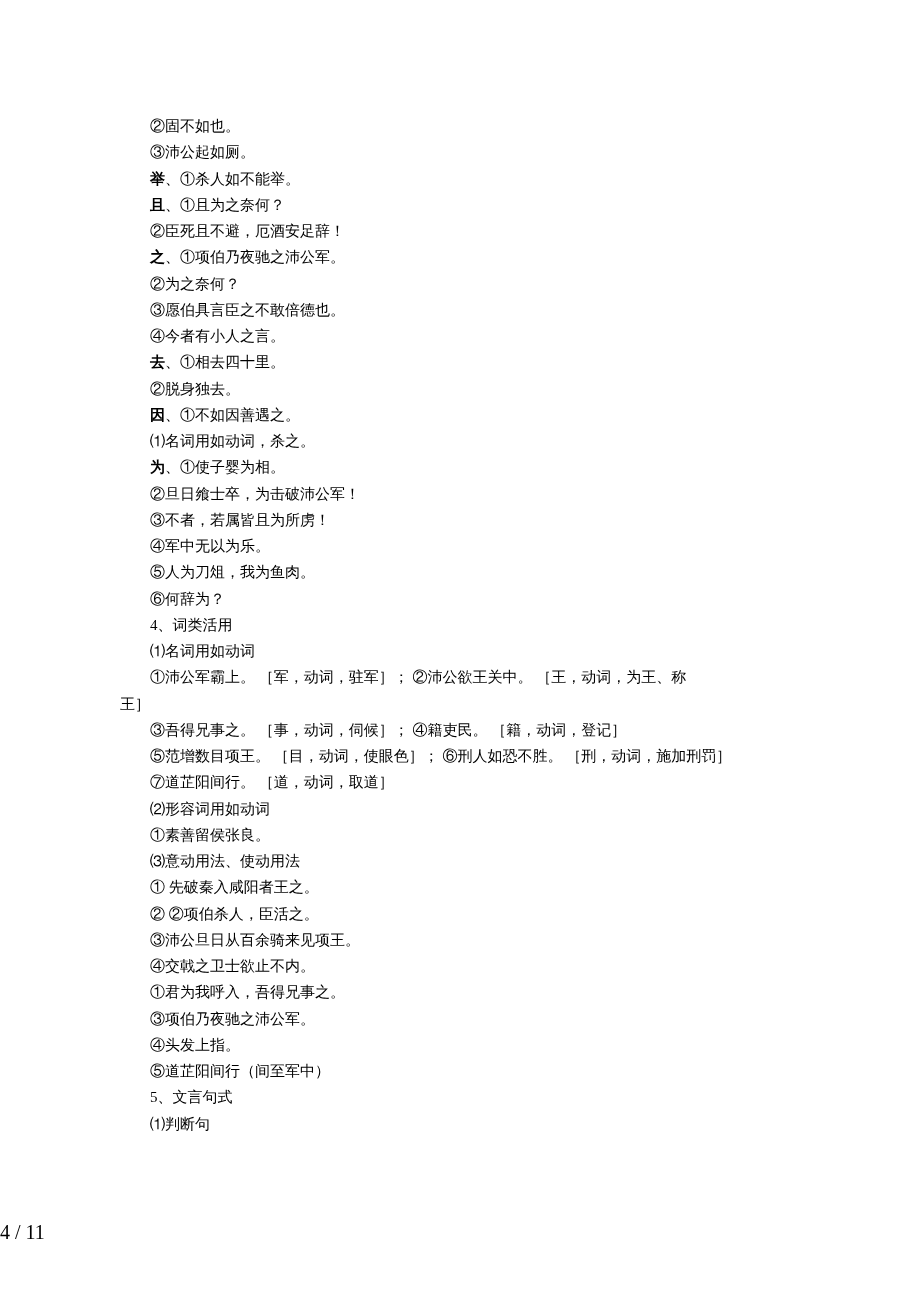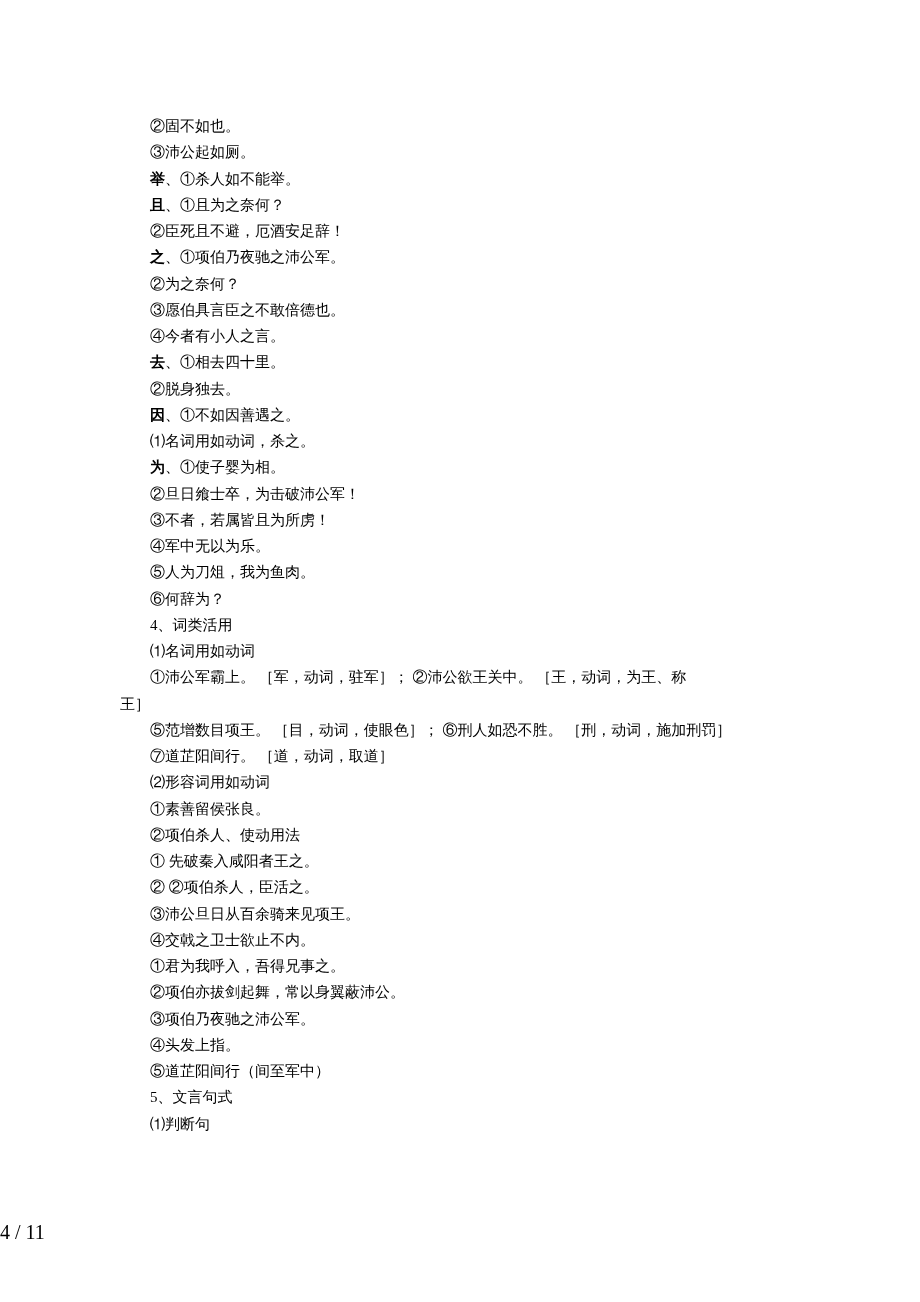--- a/index.html
+++ b/index.html
@@ -60,31 +60,31 @@
       <div class="line"><span class="bold-lead">为</span><span>、①使子婴为相。</span></div>
       <div class="line"><span>②旦日飨士卒，为击破沛公军！</span></div>
       <div class="line"><span>③不者，若属皆且为所虏！</span></div>
       <div class="line"><span>④军中无以为乐。</span></div>
       <div class="line"><span>⑤人为刀俎，我为鱼肉。</span></div>
       <div class="line"><span>⑥何辞为？</span></div>
       <div class="line"><span>4、词类活用</span></div>
       <div class="line"><span>⑴名词用如动词</span></div>
       <div class="line"><span>①沛公军霸上。   ［军，动词，驻军］；       ②沛公欲王关中。 ［王，动词，为王、称</span></div>
       <div class="line hang"><span>王］</span></div>
+      <div class="line"><span>③吾得兄事之。   ［事，动词，伺候］；       ④籍吏民。           ［籍，动词，登记］</span></div>
       <div class="line"><span>⑤范增数目项王。 ［目，动词，使眼色］；   ⑥刑人如恐不胜。 ［刑，动词，施加刑罚］</span></div>
       <div class="line"><span>⑦道芷阳间行。   ［道，动词，取道］</span></div>
       <div class="line"><span>⑵形容词用如动词</span></div>
       <div class="line"><span>①素善留侯张良。</span></div>
-      <div class="line"><span>②项伯杀人、使动用法</span></div>
+      <div class="line"><span>⑶意动用法、使动用法</span></div>
       <div class="line"><span>①   先破秦入咸阳者王之。</span></div>
       <div class="line"><span>②   ②项伯杀人，臣活之。</span></div>
       <div class="line"><span>③沛公旦日从百余骑来见项王。</span></div>
       <div class="line"><span>④交戟之卫士欲止不内。</span></div>
       <div class="line"><span>①君为我呼入，吾得兄事之。</span></div>
-      <div class="line"><span>②项伯亦拔剑起舞，常以身翼蔽沛公。</span></div>
       <div class="line"><span>③项伯乃夜驰之沛公军。</span></div>
       <div class="line"><span>④头发上指。</span></div>
       <div class="line"><span>⑤道芷阳间行（间至军中）</span></div>
       <div class="line"><span>5、文言句式</span></div>
       <div class="line"><span>⑴判断句</span></div>
     </div>
   <div class="footer">4  /  11</div>
 </div>
 
 </body></html>

